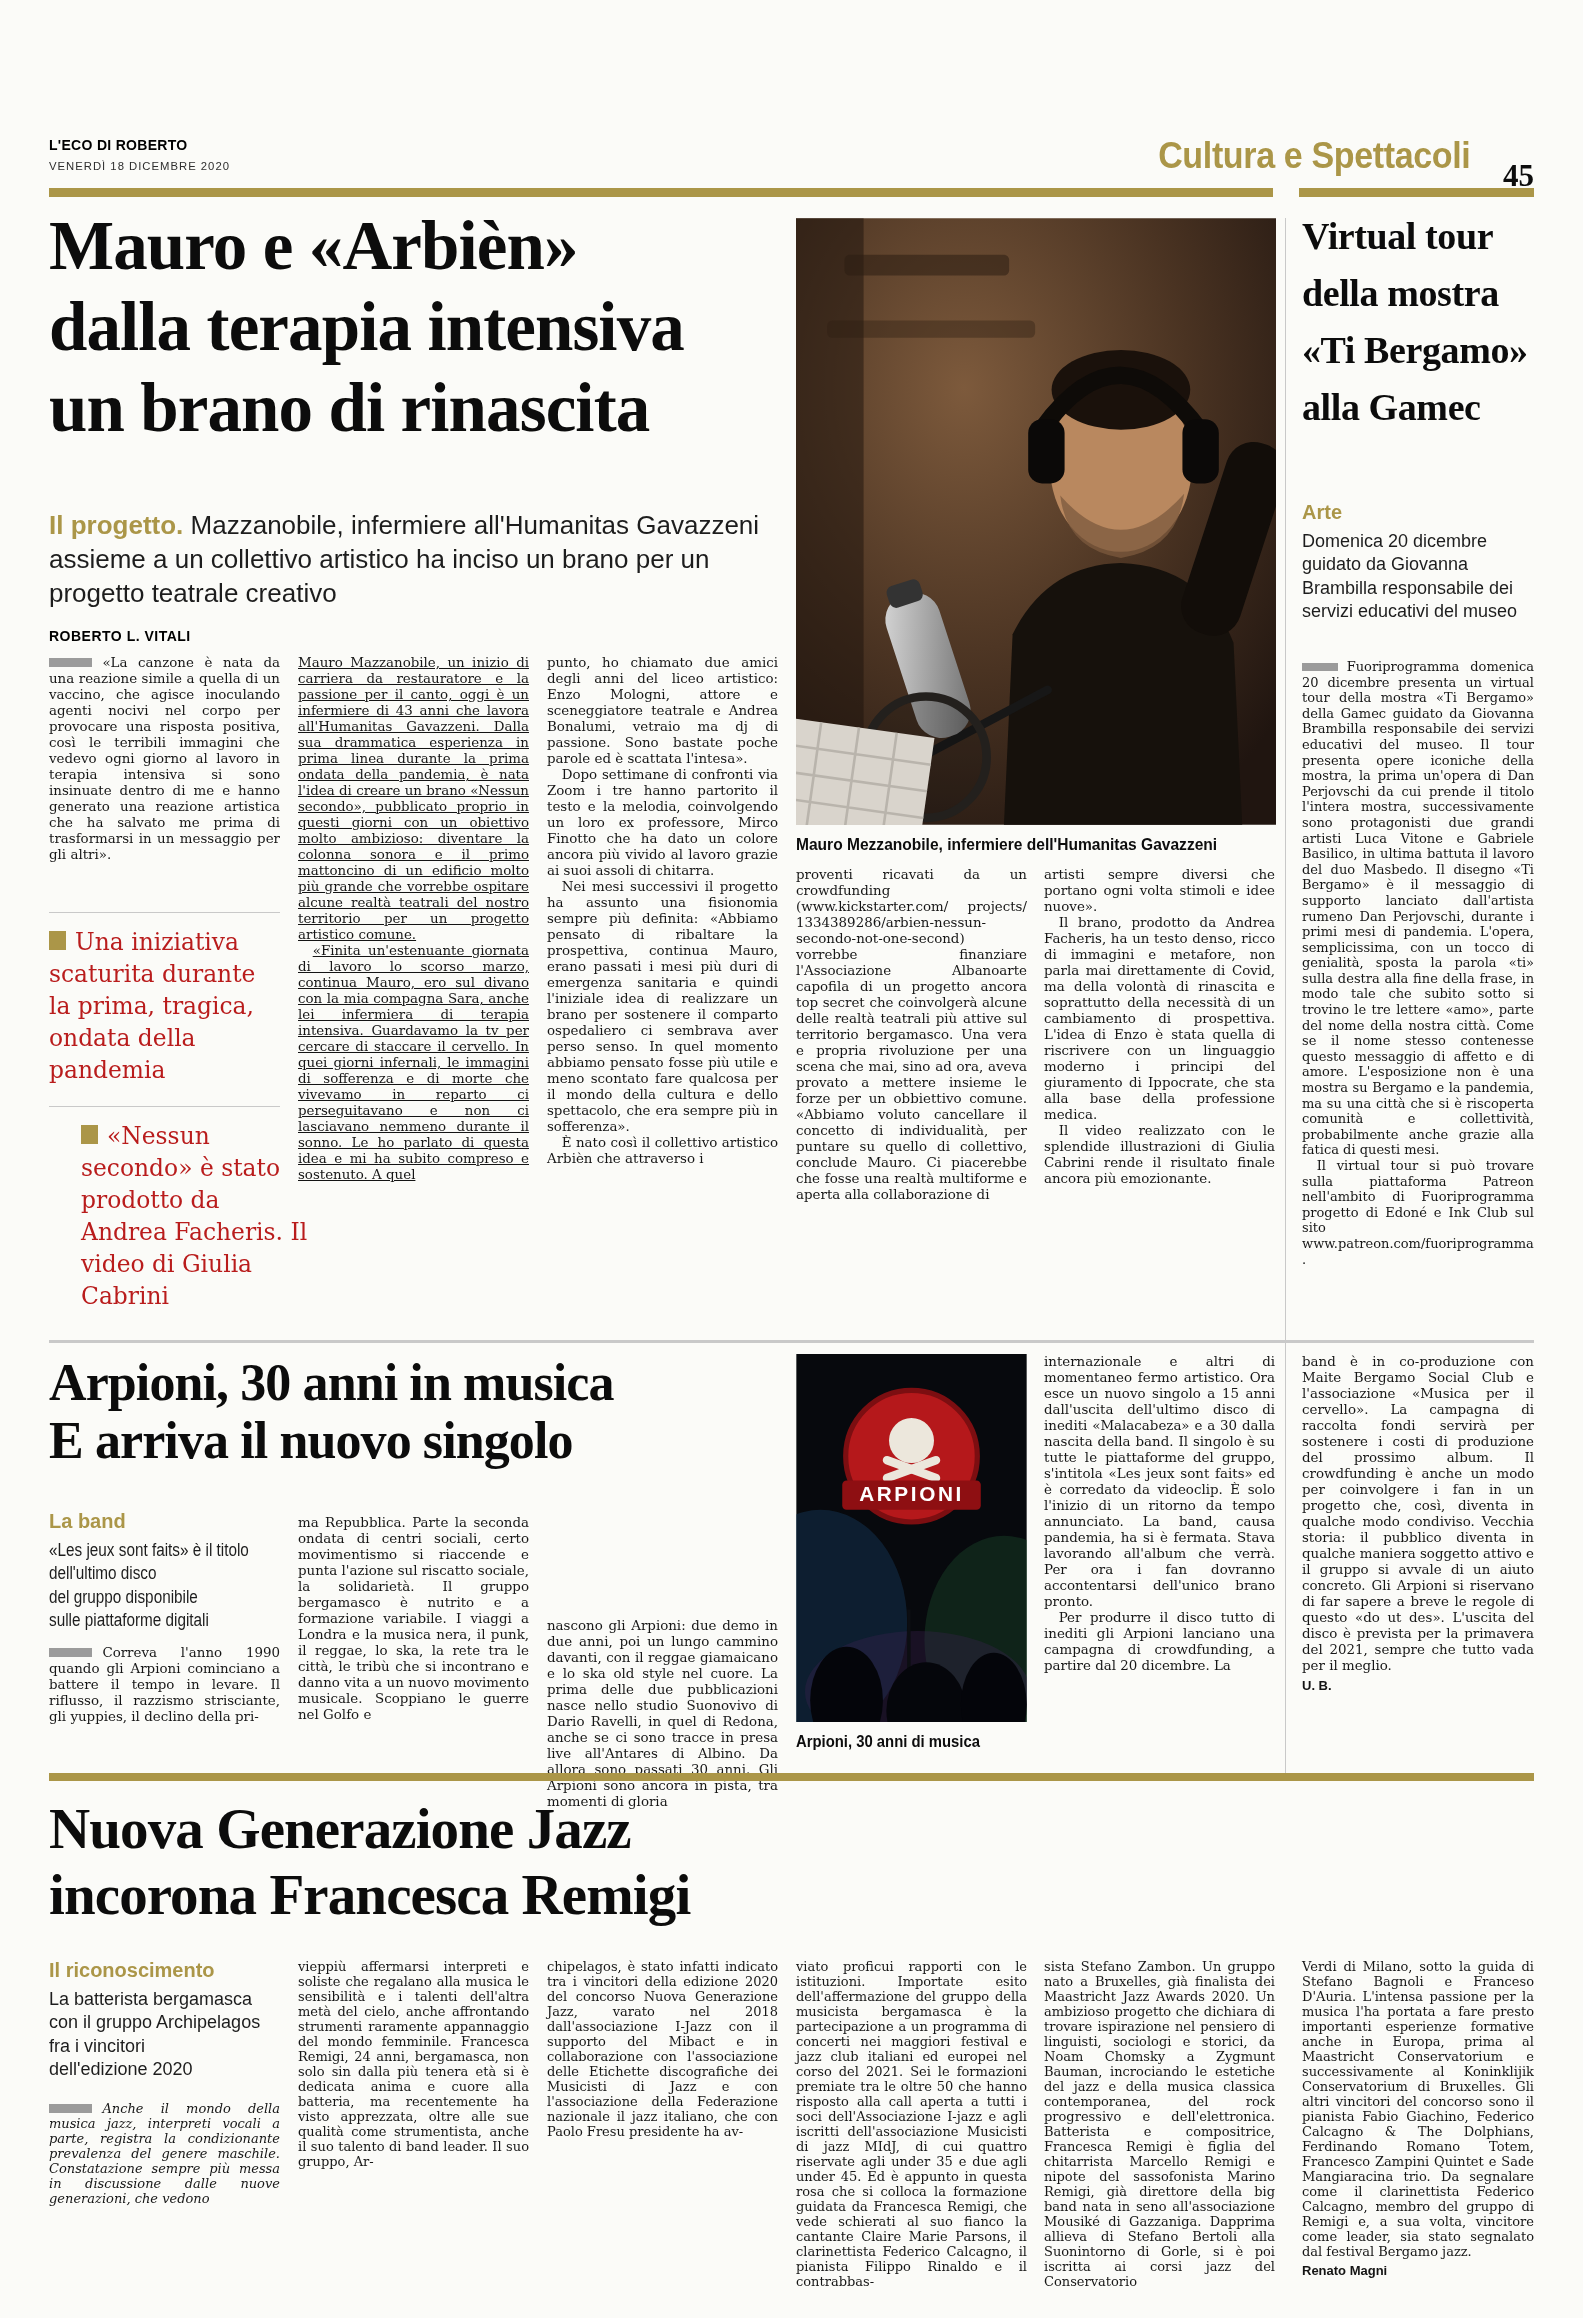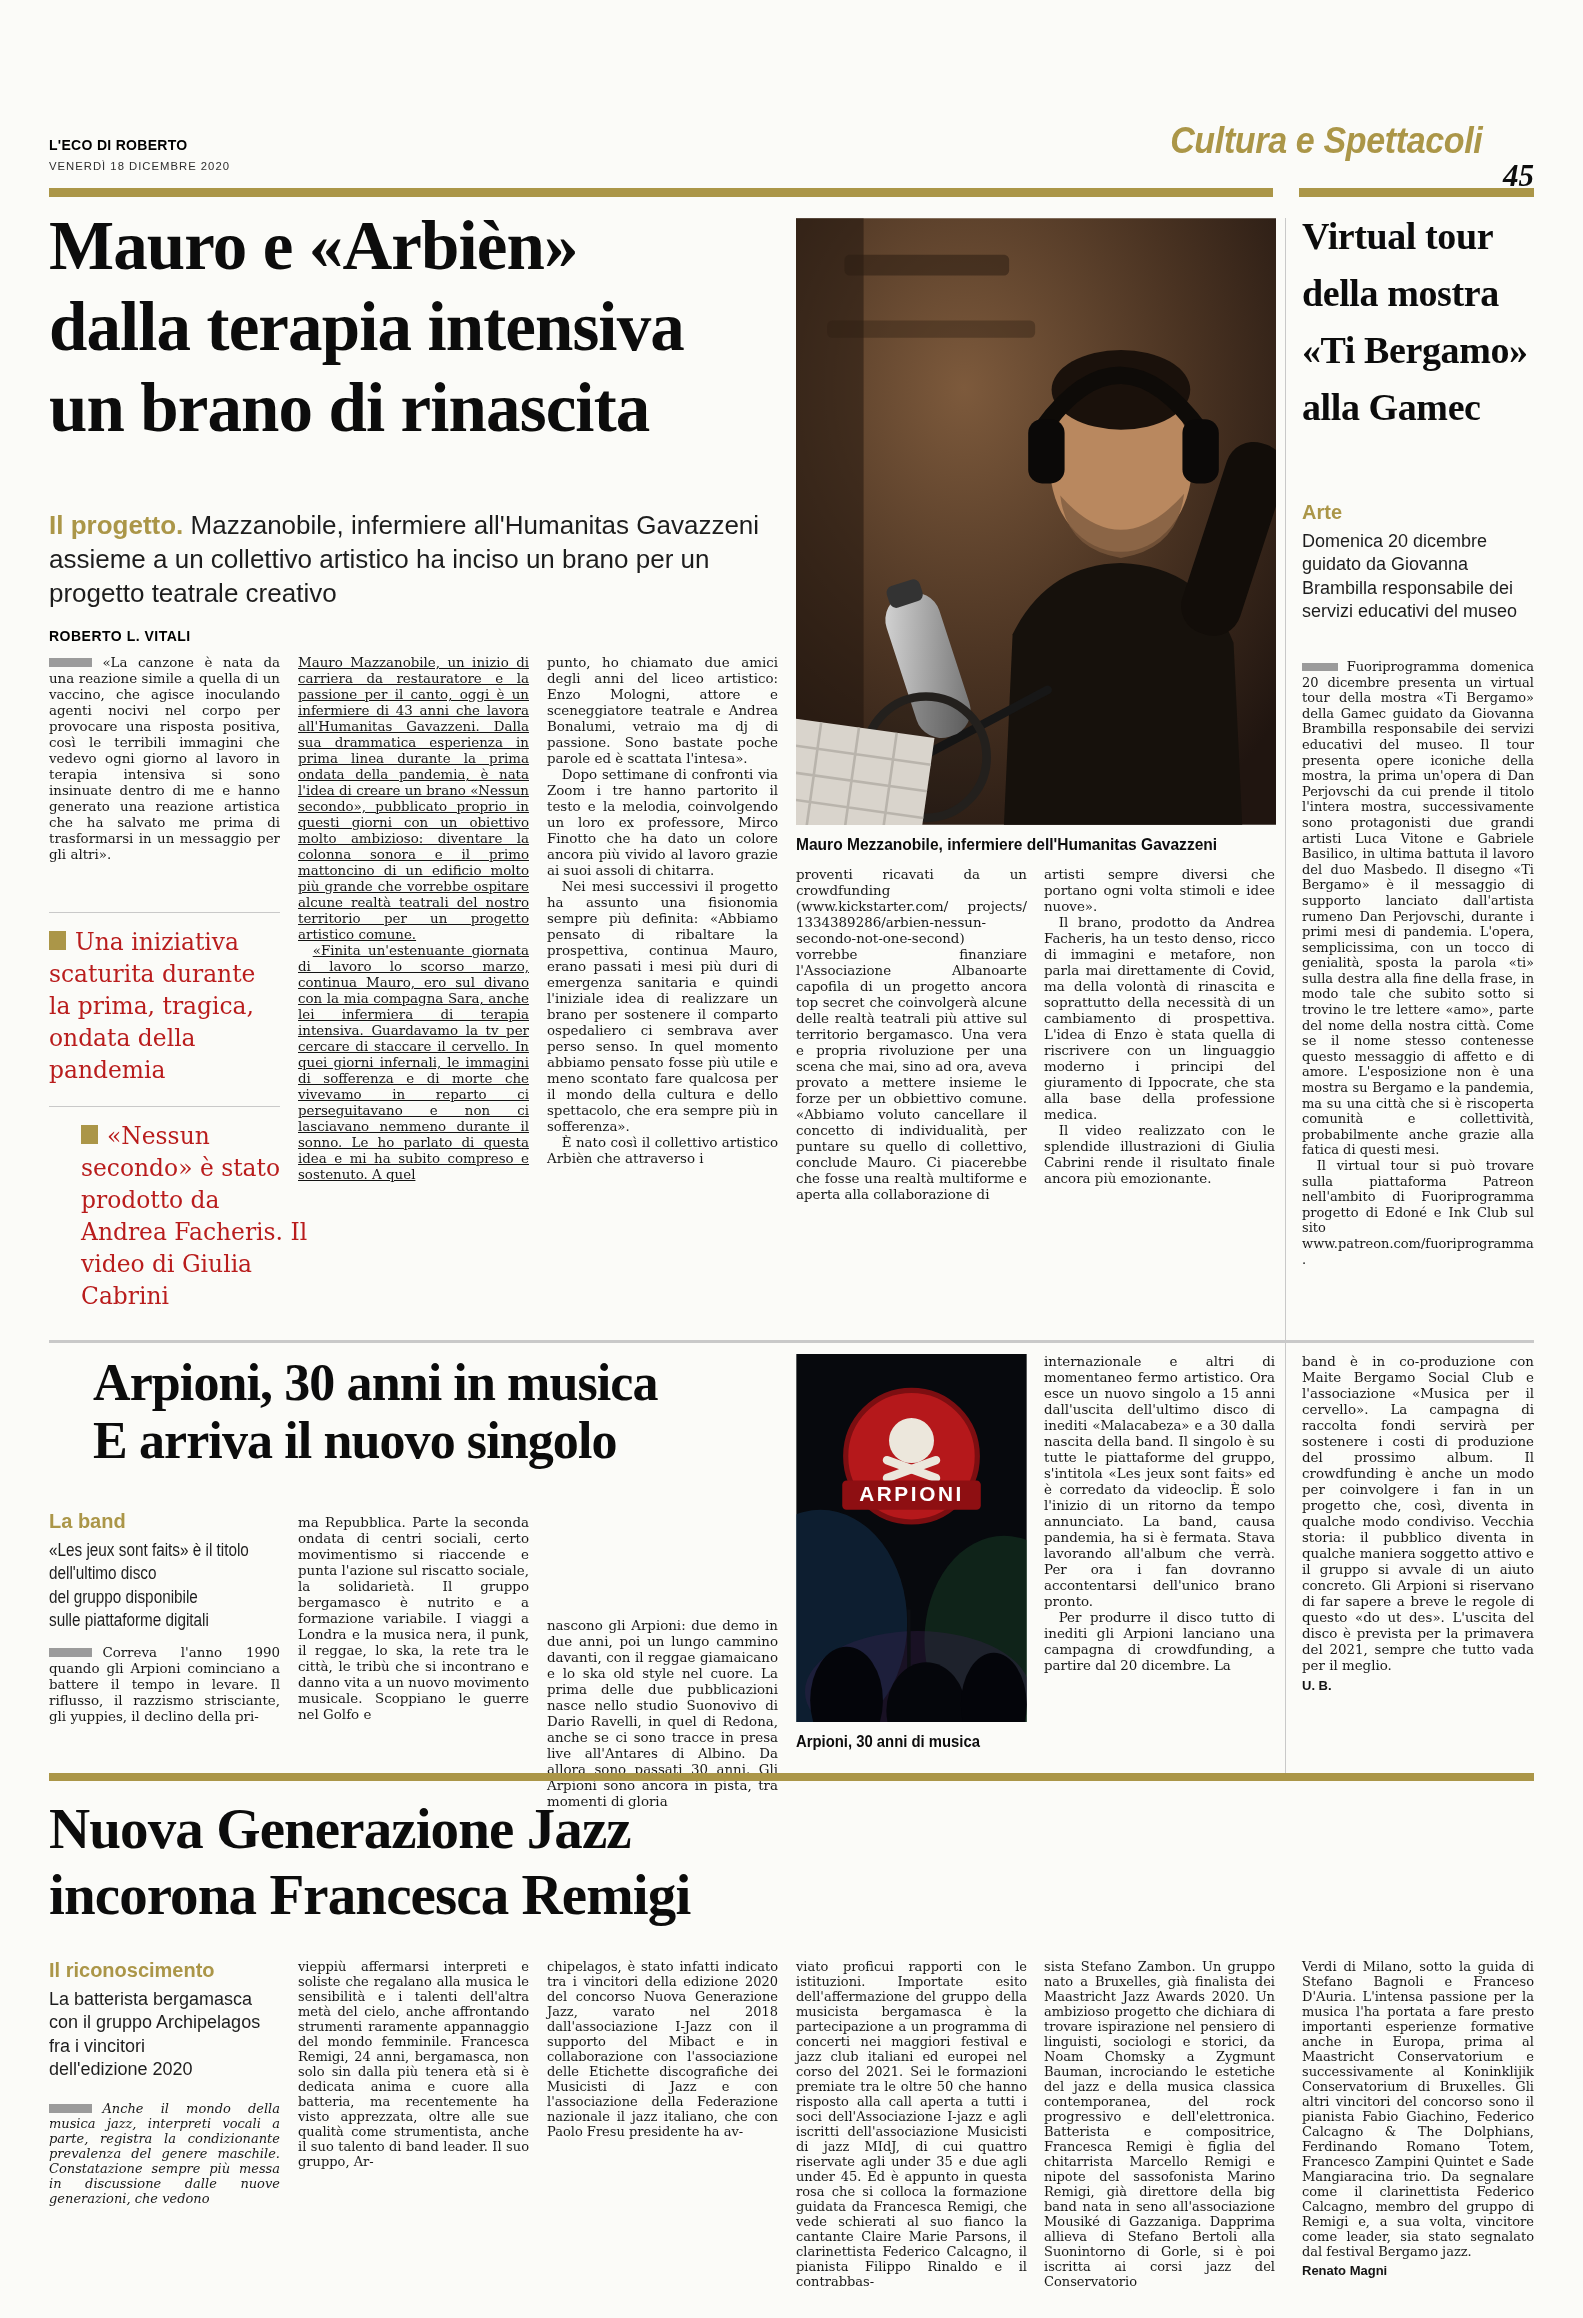--- a/index.html
+++ b/index.html
@@ -2,21 +2,21 @@
 <html lang="it" style="font-size:14px"><head>
 <meta charset="utf-8">
 <style>
   html,body{margin:0;padding:0;background:#e8e8e8;}
   .page{position:relative;width:1584px;height:2319px;background:#fbfbf8;overflow:hidden;
         font-family:"Liberation Sans",sans-serif;color:#141414;margin:0 auto;}
   .abs{position:absolute;}
   
   .masthead{font-weight:700;font-size:14px;letter-spacing:0.3px;color:#000;}
   .pagedate{font-size:11.3px;letter-spacing:1px;color:#2e2e2e;}
-  .hdr-right{display:flex;justify-content:flex-end;align-items:flex-start;gap:21px;font-style:italic;}
+  .hdr-right{display:flex;justify-content:flex-end;align-items:center;gap:33px;}
   .section-title{font-weight:700;font-size:37px;color:#ab9648;letter-spacing:-0.4px;
                  transform:scaleX(.92);transform-origin:100% 100%;white-space:nowrap;}
   .pagenum{font-family:"Liberation Serif",serif;font-weight:700;font-size:31px;color:#0d0d0d;line-height:1;margin-top:40px;}
   .goldbar{background:#ab9648;}
   .rule-h{background:#c9c9c9;}
   .rule-v{background:#c9c9c9;width:0.9px;}
   
   .headline{font-family:"Liberation Serif",serif;font-weight:700;color:#0c0c0c;
             letter-spacing:-0.9px;white-space:pre-line;margin:0;}
   .h-main{font-size:69px;line-height:81px;}
@@ -154,21 +154,21 @@
 guidato da Giovanna
 Brambilla responsabile dei
 servizi educativi del museo</div>
   <div class="abs serifbody small" style="left:1302px;top:659px;width:232px;">
     <p><span class="lead-dash sm"></span><span>Fuoriprogramma domenica 20 dicembre presenta un virtual tour della mostra «Ti Bergamo» della Gamec guidato da Giovanna Brambilla responsabile dei servizi educativi del museo. Il tour presenta opere iconiche della mostra, la prima un'opera di Dan Perjovschi da cui prende il titolo l'intera mostra, successivamente sono protagonisti due grandi artisti Luca Vitone e Gabriele Basilico, in ultima battuta il lavoro del duo Masbedo. Il disegno «Ti Bergamo» è il messaggio di supporto lanciato dall'artista rumeno Dan Perjovschi, durante i primi mesi di pandemia. L'opera, semplicissima, con un tocco di genialità, sposta la parola «ti» sulla destra alla fine della frase, in modo tale che subito sotto si trovino le tre lettere «amo», parte del nome della nostra città. Come se il nome stesso contenesse questo messaggio di affetto e di amore. L'esposizione non è una mostra su Bergamo e la pandemia, ma su una città che si è riscoperta comunità e collettività, probabilmente anche grazie alla fatica di questi mesi.</span></p>
     <p class="ind">Il virtual tour si può trovare sulla piattaforma Patreon nell'ambito di Fuoriprogramma progetto di Edoné e Ink Club sul sito www.patreon.com/fuoriprogramma.</p>
   </div>
 
   <div class="abs rule-h" style="left:49px;top:1340px;width:1485px;height:2.6px;"></div>
 
-  <h1 class="abs headline h-arp" style="left:49px;top:1354px;width:745px;margin-left:44px;">Arpioni, 30 anni in musica
+  <h1 class="abs headline h-arp" style="left:49px;top:1354px;width:745px;">Arpioni, 30 anni in musica
 E arriva il nuovo singolo</h1>
   <div class="abs kicker" style="left:49px;top:1510px;">La band</div>
   <div class="abs sf-small condX" style="left:49px;top:1539px;width:347px;">«Les jeux sont faits» è il titolo
 dell'ultimo disco
 del gruppo disponibile
 sulle piattaforme digitali</div>
 
   <div class="abs serifbody" style="left:49px;top:1645px;width:231px;">
     <p><span class="lead-dash"></span><span>Correva l'anno 1990 quando gli Arpioni cominciano a battere il tempo in levare. Il riflusso, il razzismo strisciante, gli yuppies, il declino della pri-</span></p>
   </div>

